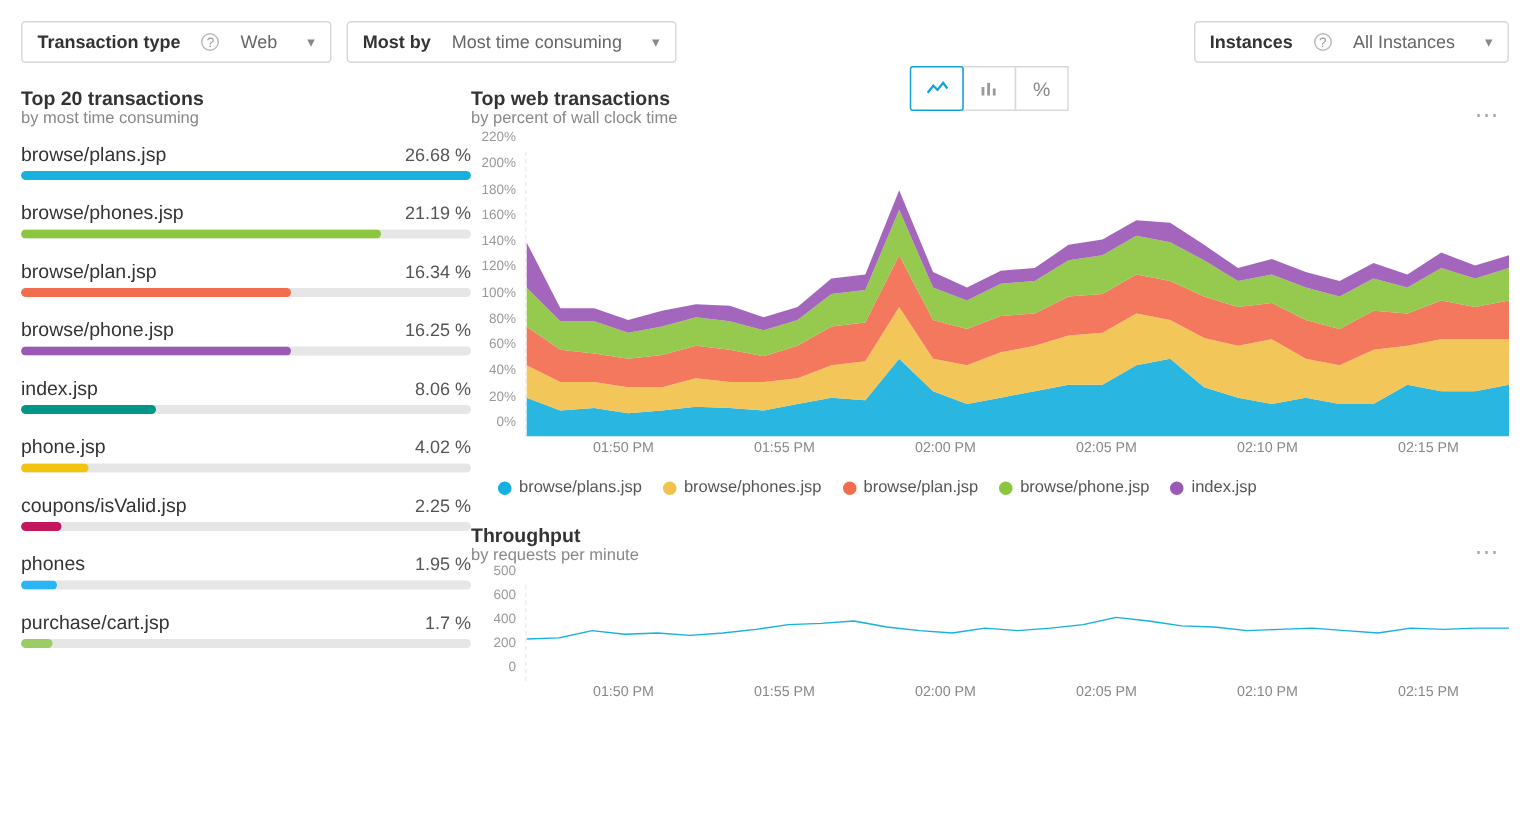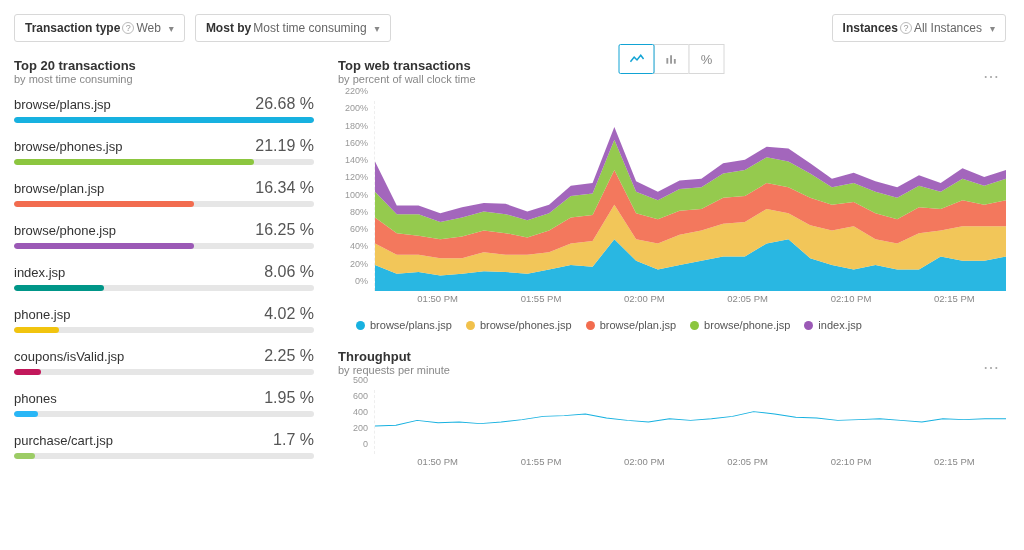--- a/index.html
+++ b/index.html
@@ -13,43 +13,43 @@
     overflow: hidden;
     padding: 14px 18px 0 14px;
   }
   .topbar { display: flex; gap: 10px; margin-bottom: 16px; }
   .dropdown {
     border: 1px solid #d8d8d8;
     border-radius: 3px;
     padding: 6px 10px;
     display: inline-flex;
     align-items: center;
-    gap: 2px;
+    gap: 14px;
     font-size: 12px;
     cursor: pointer;
     background: #fff;
   }
   .dropdown .lbl { font-weight: 600; }
   .dropdown .val { color: #666; }
   .dropdown .chev { margin-left: 6px; color: #888; font-size: 10px; }
   .help-icon {
     display:inline-flex; width:12px; height:12px; border:1px solid #bbb;
     border-radius:50%; font-size:9px; align-items:center; justify-content:center;
     color:#999;
   }
   .spacer { flex: 1; }
-  .main { display: flex; gap: 24px; }
+  .main { display: flex; }
   .left { width: 300px; }
   .right { flex: 1; min-width: 0; }
   .section-title { font-size: 13px; font-weight: 600; color:#333; }
   .section-sub { font-size: 11px; color: #888; margin-bottom: 10px; }
   .txn { margin-bottom: 14px; }
   .txn-row { display:flex; justify-content:space-between; align-items:baseline; margin-bottom:4px; }
   .txn-name { font-size: 13px; color:#333; }
-  .txn-val { font-size: 16px; color:#555; }
+  .txn-val { font-size: 12px; color:#555; }
   .bar-bg { height:6px; background:#e6e6e6; border-radius:4px; overflow:hidden; }
   .bar-fg { height:100%; border-radius:4px; }
   .chart-head { display:flex; justify-content:space-between; align-items:center; margin-bottom:2px; position:relative; }
   .viewmodes {
     display:flex; position:absolute; left:50%; top:-14px; transform:translateX(-50%);
   }
   .vm-btn {
     width:36px; height:30px; border:1px solid #d8d8d8; display:flex;
     align-items:center; justify-content:center; font-size:13px; cursor:pointer;
     background:#fff; margin-left:-1px;

